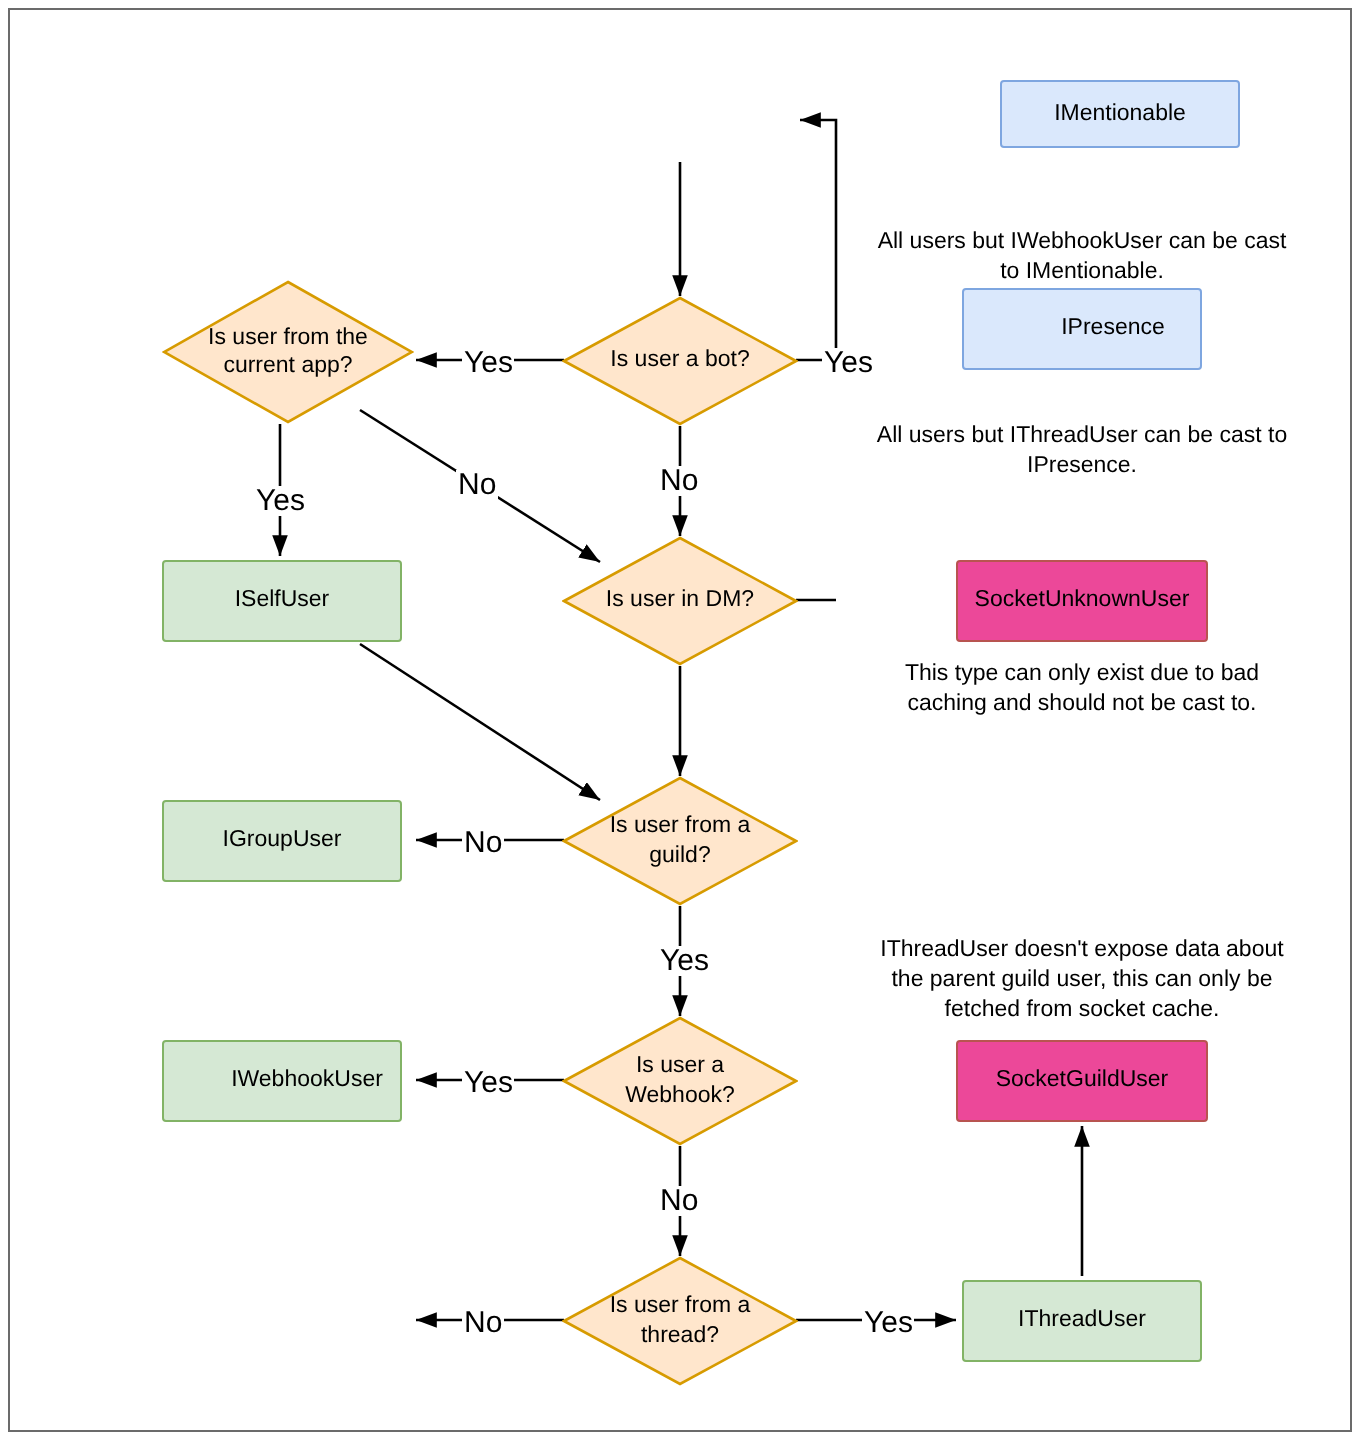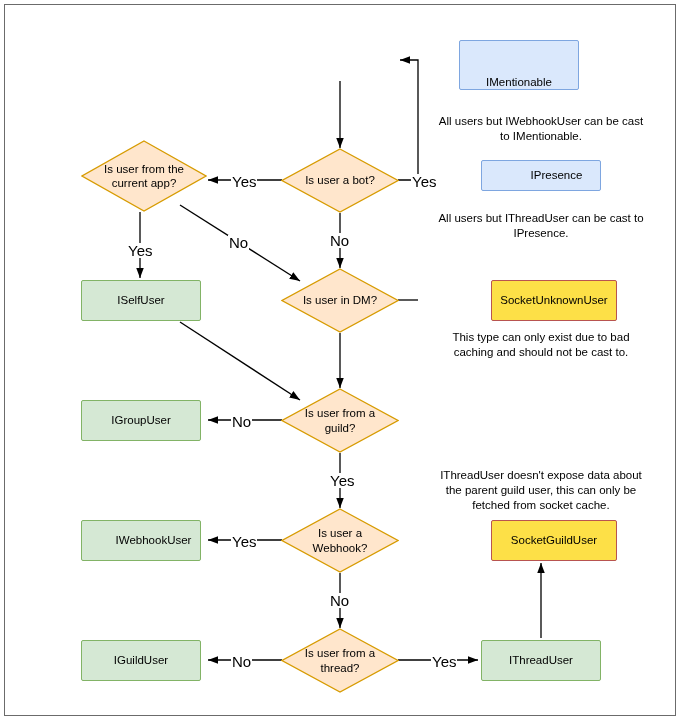--- a/index.html
+++ b/index.html
@@ -40,22 +40,21 @@
     border: 1px solid #82b366;
     background: #d5e8d4;
     border-radius: 2px;
   }
   .rect.blue {
     border-color: #7ea6e0;
     background: #dae8fc;
   }
   .rect.red {
     border-color: #b85450;
-    background: #fde047;
-    margin-left: 13px;
+    background: #ec4899;
   }
   .diamond-wrap {
     position: absolute;
   }
   .diamond-shape {
     position: absolute;
     left: 0; top: 0;
     width: 100%;
     height: 100%;
   }
@@ -193,33 +192,30 @@
     <span>IWebhookUser</span>
   </div>
 
   <div class="diamond-wrap" style="left:281px; top:628px; width:118px; height:65px;">
     <svg class="diamond-shape" viewBox="0 0 118 65">
       <polygon points="59,1 117,32.5 59,64 1,32.5" fill="#ffe6cc" stroke="#d79b00" stroke-width="1.3"></polygon>
     </svg>
     <div class="diamond-label">Is user from a thread?</div>
   </div>
 
-  <div class="node rect" style="left:81px; top:640px; width:120px; height:41px;">
-    <span>IGuildUser</span>
-  </div>
 
   <div class="node rect" style="left:481px; top:640px; width:120px; height:41px;">
     <span>IThreadUser</span>
   </div>
 
-  <div class="node rect blue" style="left:459px; top:40px; width:120px; height:50px;align-items:flex-end;">
+  <div class="node rect blue" style="left:500px; top:40px; width:120px; height:34px;">
     <span>IMentionable</span>
   </div>
 
-  <div class="node rect blue" style="left:481px; top:160px; width:120px; height:31px;padding-left:31px;">
+  <div class="node rect blue" style="left:481px; top:144px; width:120px; height:41px;padding-left:31px;">
     <span>IPresence</span>
   </div>
 
   <div class="node rect red" style="left:478px; top:280px; width:126px; height:41px;">
     <span>SocketUnknownUser</span>
   </div>
 
   <div class="node rect red" style="left:478px; top:520px; width:126px; height:41px;">
     <span>SocketGuildUser</span>
   </div>

